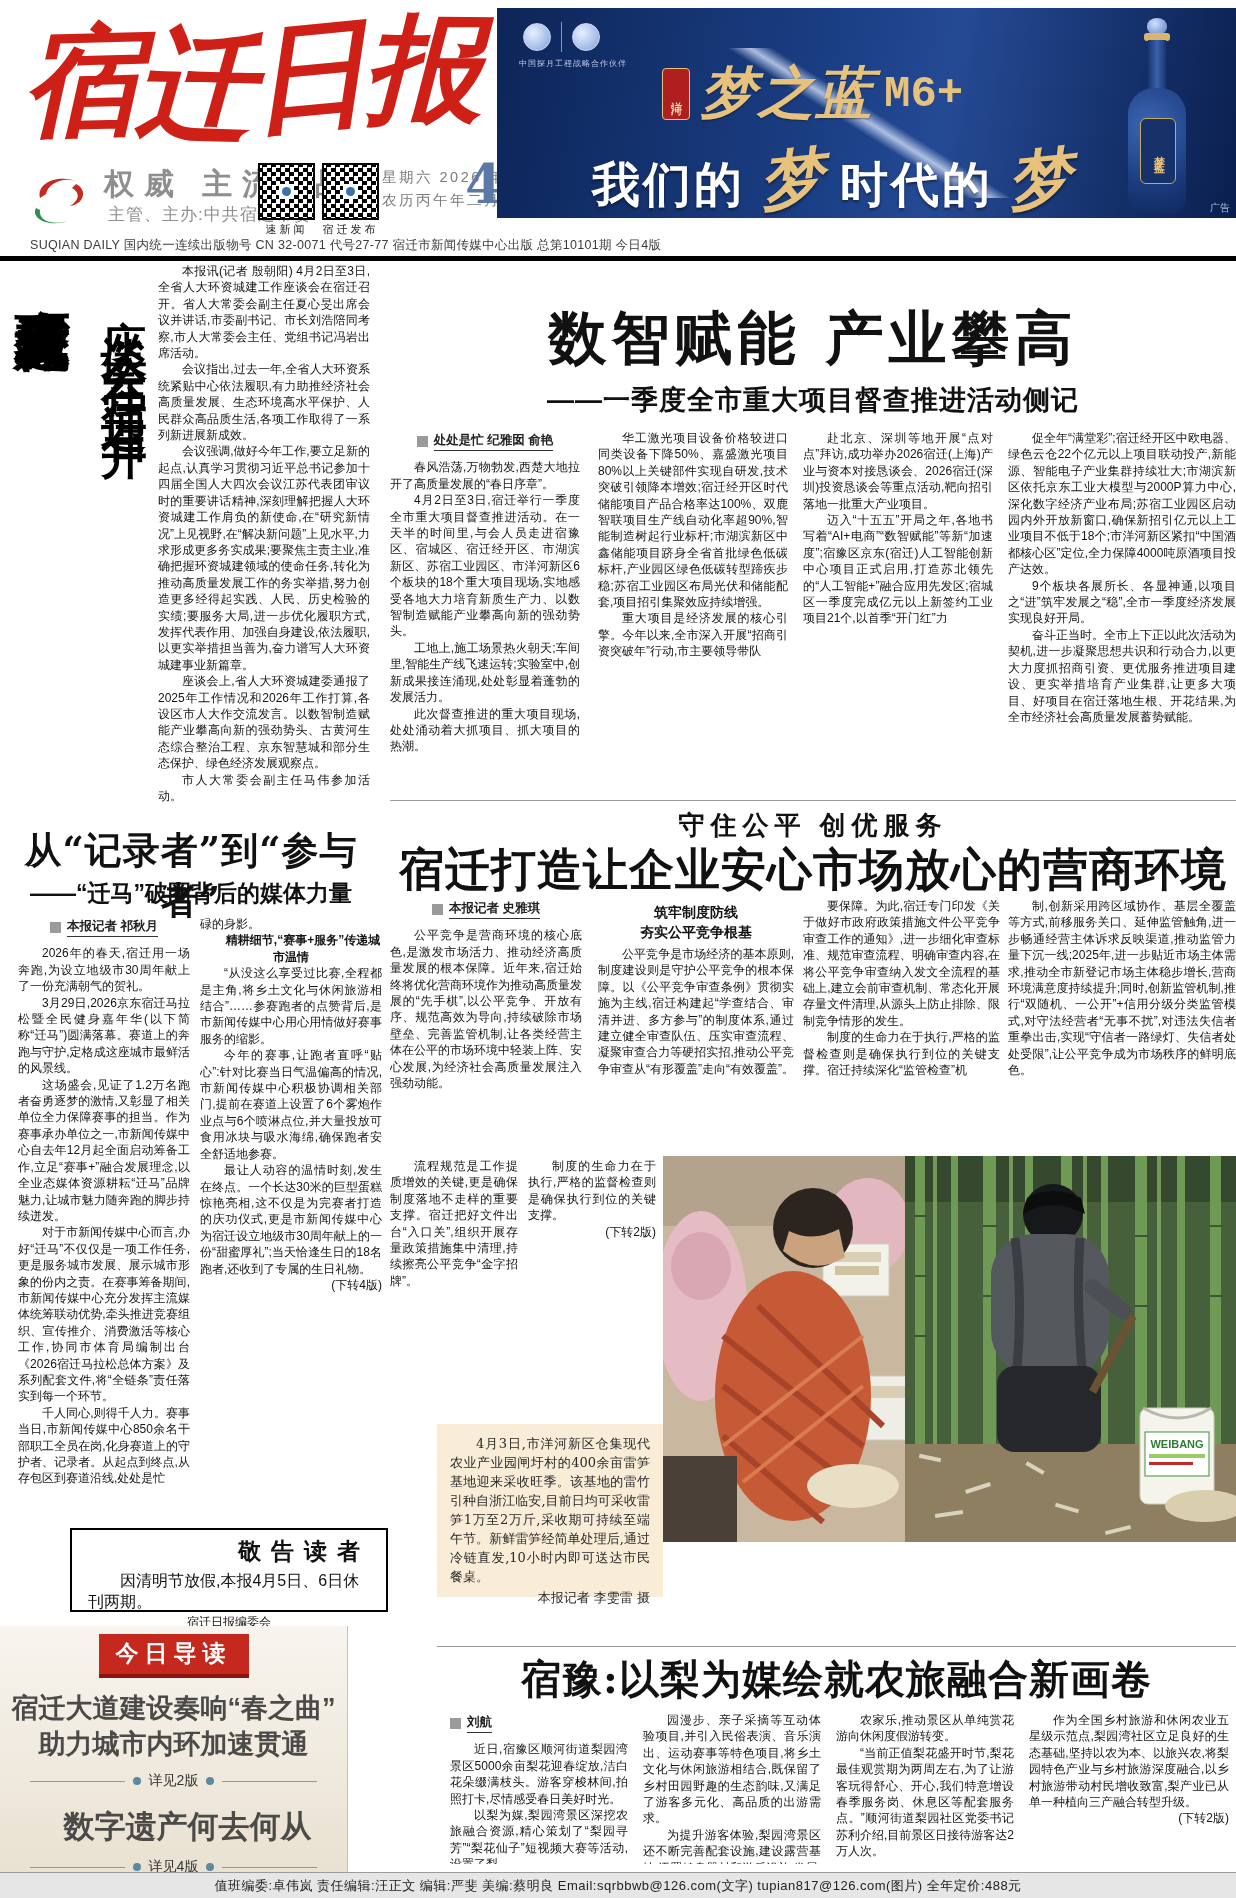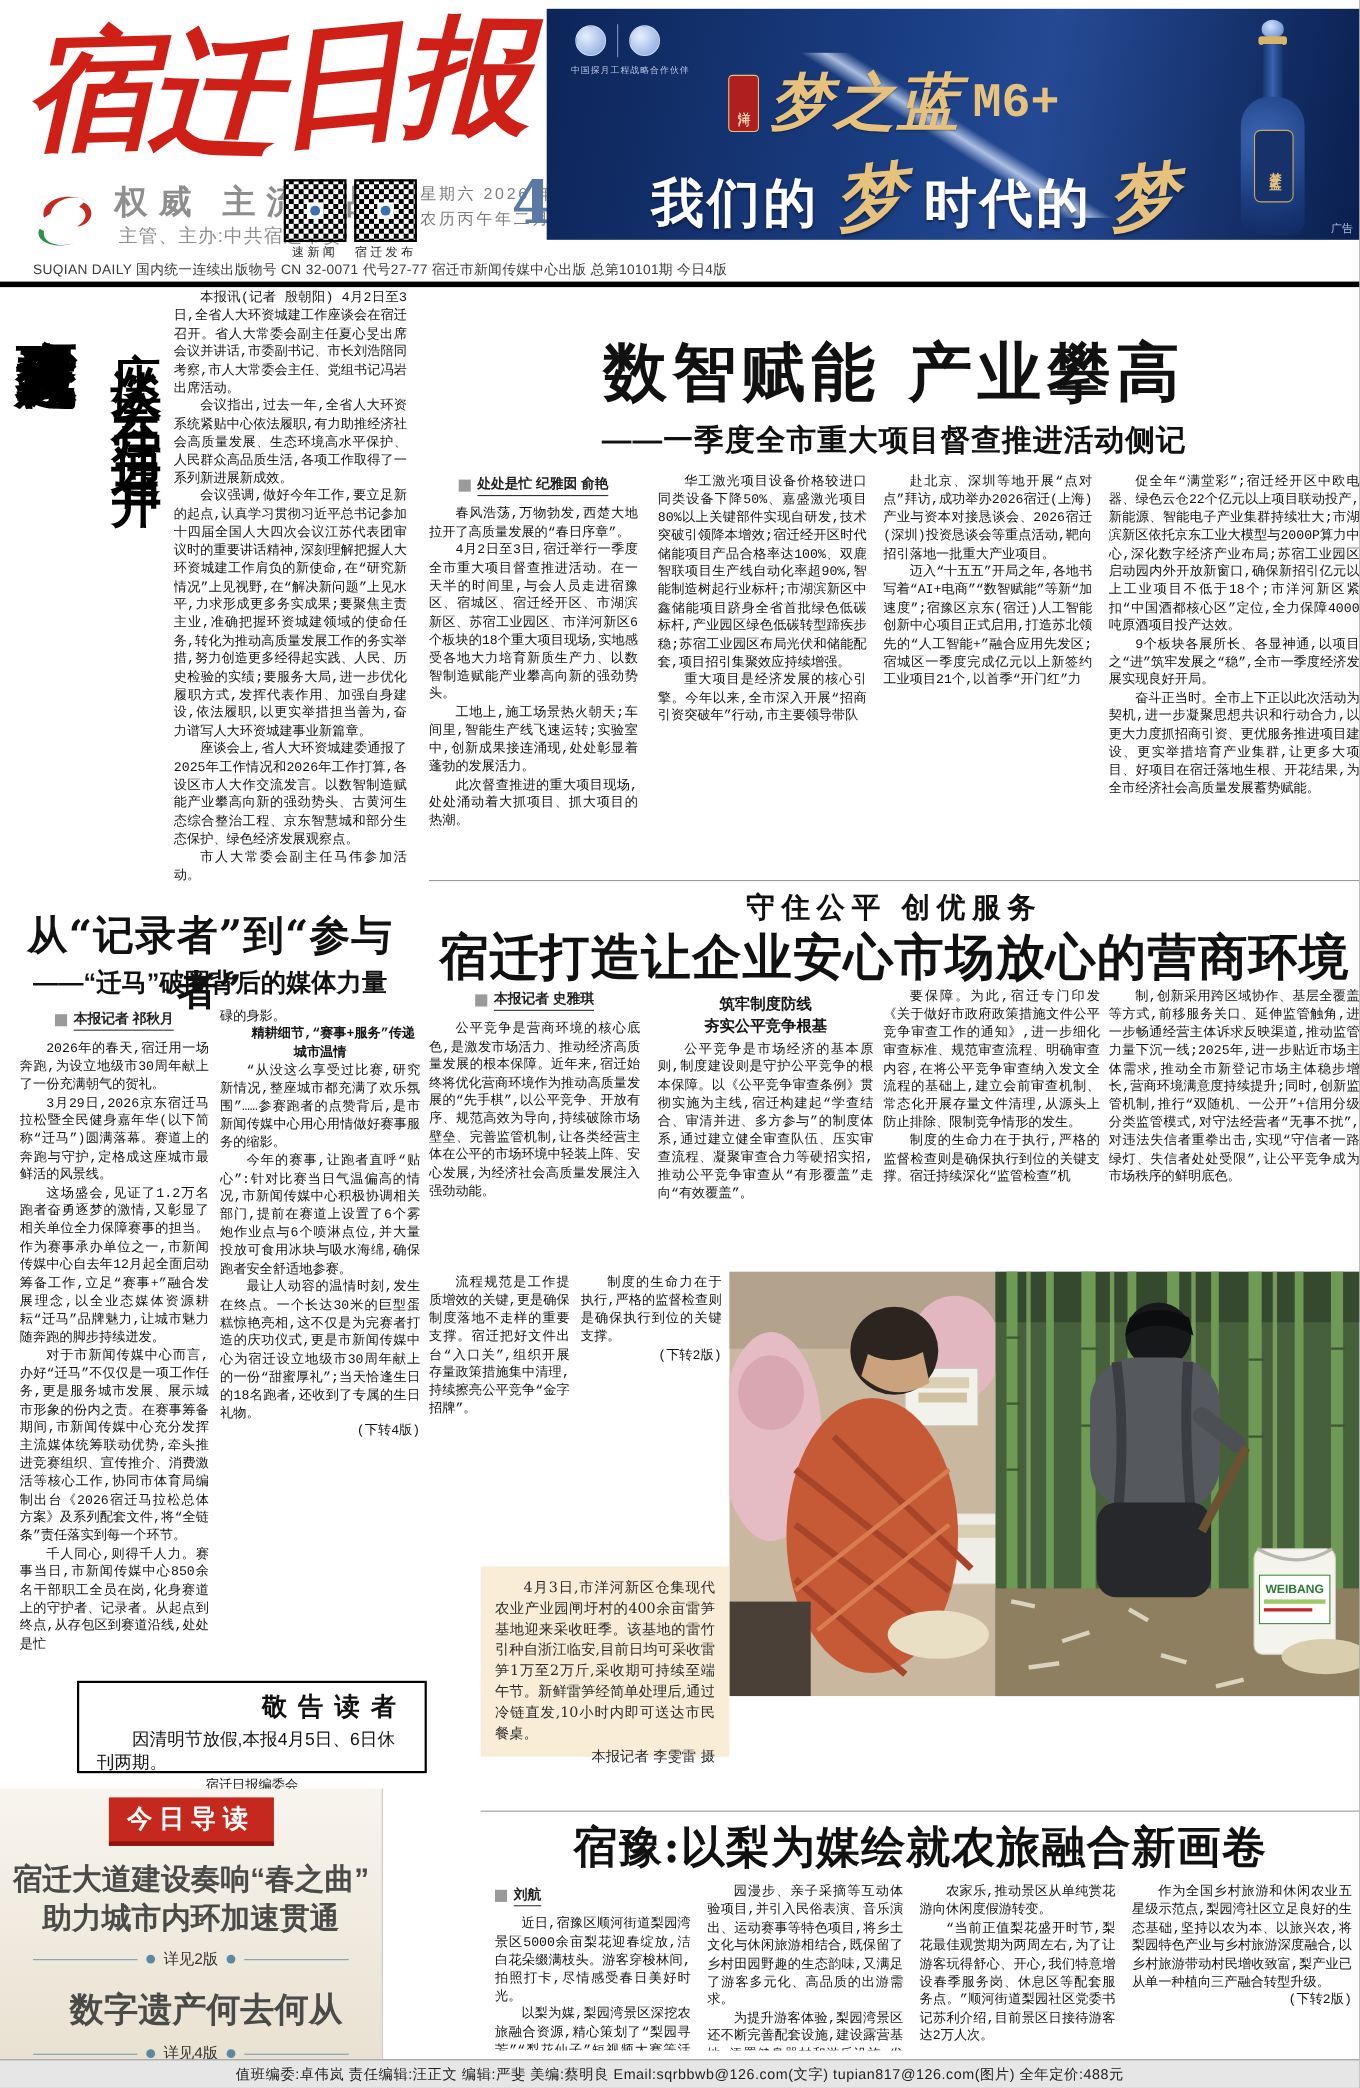--- a/index.html
+++ b/index.html
@@ -58,21 +58,21 @@
       background:linear-gradient(90deg,#18356f,#3a62ad,#18356f);}
   .bottle .body{position:absolute;left:8px;top:70px;width:58px;height:126px;
       border-radius:26px 26px 14px 14px;
       background:radial-gradient(circle at 35% 30%,#3c67b4,#1c3c7f 60%,#10295e);}
   .bottle .label{position:absolute;left:20px;top:100px;width:34px;height:64px;border:1px solid #c9a85f;
       border-radius:6px;background:#17326b;color:#e6c27d;writing-mode:vertical-rl;
       font-size:11px;letter-spacing:3px;display:flex;align-items:center;justify-content:center;
       font-family:"DejaVu Serif",serif;font-weight:bold;}
   
   .col{position:absolute;font-size:12px;line-height:16.4px;text-align:justify;color:#141414;overflow:hidden;}
-  .col p{margin:0;text-indent:2em;font-family:Liberation Mono, monospace;}
+  .col p{margin:0;text-indent:2em;}
   .byline{display:flex;align-items:center;gap:6px;justify-content:center;margin:2px auto 8px;
       font-size:12.5px;font-weight:bold;color:#222;}
   .byline .sq{width:11px;height:11px;background:#9a9a9a;flex:none;}
   .byline u{text-decoration:none;border-bottom:1.5px solid #333;padding-bottom:2px;}
   .serif{font-family:"DejaVu Serif","Liberation Serif",serif;}
   .vtitle{position:absolute;writing-mode:vertical-rl;font-weight:900;color:#000;
       font-family:"Liberation Sans","DejaVu Sans",sans-serif;}
   .midhead{font-weight:900;text-indent:0;text-align:center;margin:4px 0;}
   .jump{text-align:right;text-indent:0;}
   .hr-thin{position:absolute;background:#9a9a9a;}
@@ -197,21 +197,21 @@
         <p>3月29日,2026京东宿迁马拉松暨全民健身嘉年华(以下简称“迁马”)圆满落幕。赛道上的奔跑与守护,定格成这座城市最鲜活的风景线。</p>
         <p>这场盛会,见证了1.2万名跑者奋勇逐梦的激情,又彰显了相关单位全力保障赛事的担当。作为赛事承办单位之一,市新闻传媒中心自去年12月起全面启动筹备工作,立足“赛事+”融合发展理念,以全业态媒体资源耕耘“迁马”品牌魅力,让城市魅力随奔跑的脚步持续迸发。</p>
         <p>对于市新闻传媒中心而言,办好“迁马”不仅仅是一项工作任务,更是服务城市发展、展示城市形象的份内之责。在赛事筹备期间,市新闻传媒中心充分发挥主流媒体统筹联动优势,牵头推进竞赛组织、宣传推介、消费激活等核心工作,协同市体育局编制出台《2026宿迁马拉松总体方案》及系列配套文件,将“全链条”责任落实到每一个环节。</p>
         <p>千人同心,则得千人力。赛事当日,市新闻传媒中心850余名干部职工全员在岗,化身赛道上的守护者、记录者。从起点到终点,从存包区到赛道沿线,处处是忙</p>
       </div>
   </div>
   <div class="col" style="left:200px;top:916px;width:182px;height:606px;">
     <p style="text-indent:0">碌的身影。</p>
     <p class="midhead">精耕细节,“赛事+服务”传递城市温情</p>
     <div>
-        <p>“从没这么享受过比赛,研究新情况,整座城市都充满了欢乐氛围”……参赛跑者的点赞背后,是市新闻传媒中心用心用情做好赛事服务的缩影。</p>
+        <p>“从没这么享受过比赛,全程都是主角,将乡土文化与休闲旅游相结合”……参赛跑者的点赞背后,是市新闻传媒中心用心用情做好赛事服务的缩影。</p>
         <p>今年的赛事,让跑者直呼“贴心”:针对比赛当日气温偏高的情况,市新闻传媒中心积极协调相关部门,提前在赛道上设置了6个雾炮作业点与6个喷淋点位,并大量投放可食用冰块与吸水海绵,确保跑者安全舒适地参赛。</p>
         <p>最让人动容的温情时刻,发生在终点。一个长达30米的巨型蛋糕惊艳亮相,这不仅是为完赛者打造的庆功仪式,更是市新闻传媒中心为宿迁设立地级市30周年献上的一份“甜蜜厚礼”;当天恰逢生日的18名跑者,还收到了专属的生日礼物。</p>
         <p class="jump">(下转4版)</p>
       </div>
   </div>
 
   <div class="abs notice">
     <h2>敬告读者</h2>
     <div class="nbody">因清明节放假,本报4月5日、6日休刊两期。</div>
     <div class="nsign">

